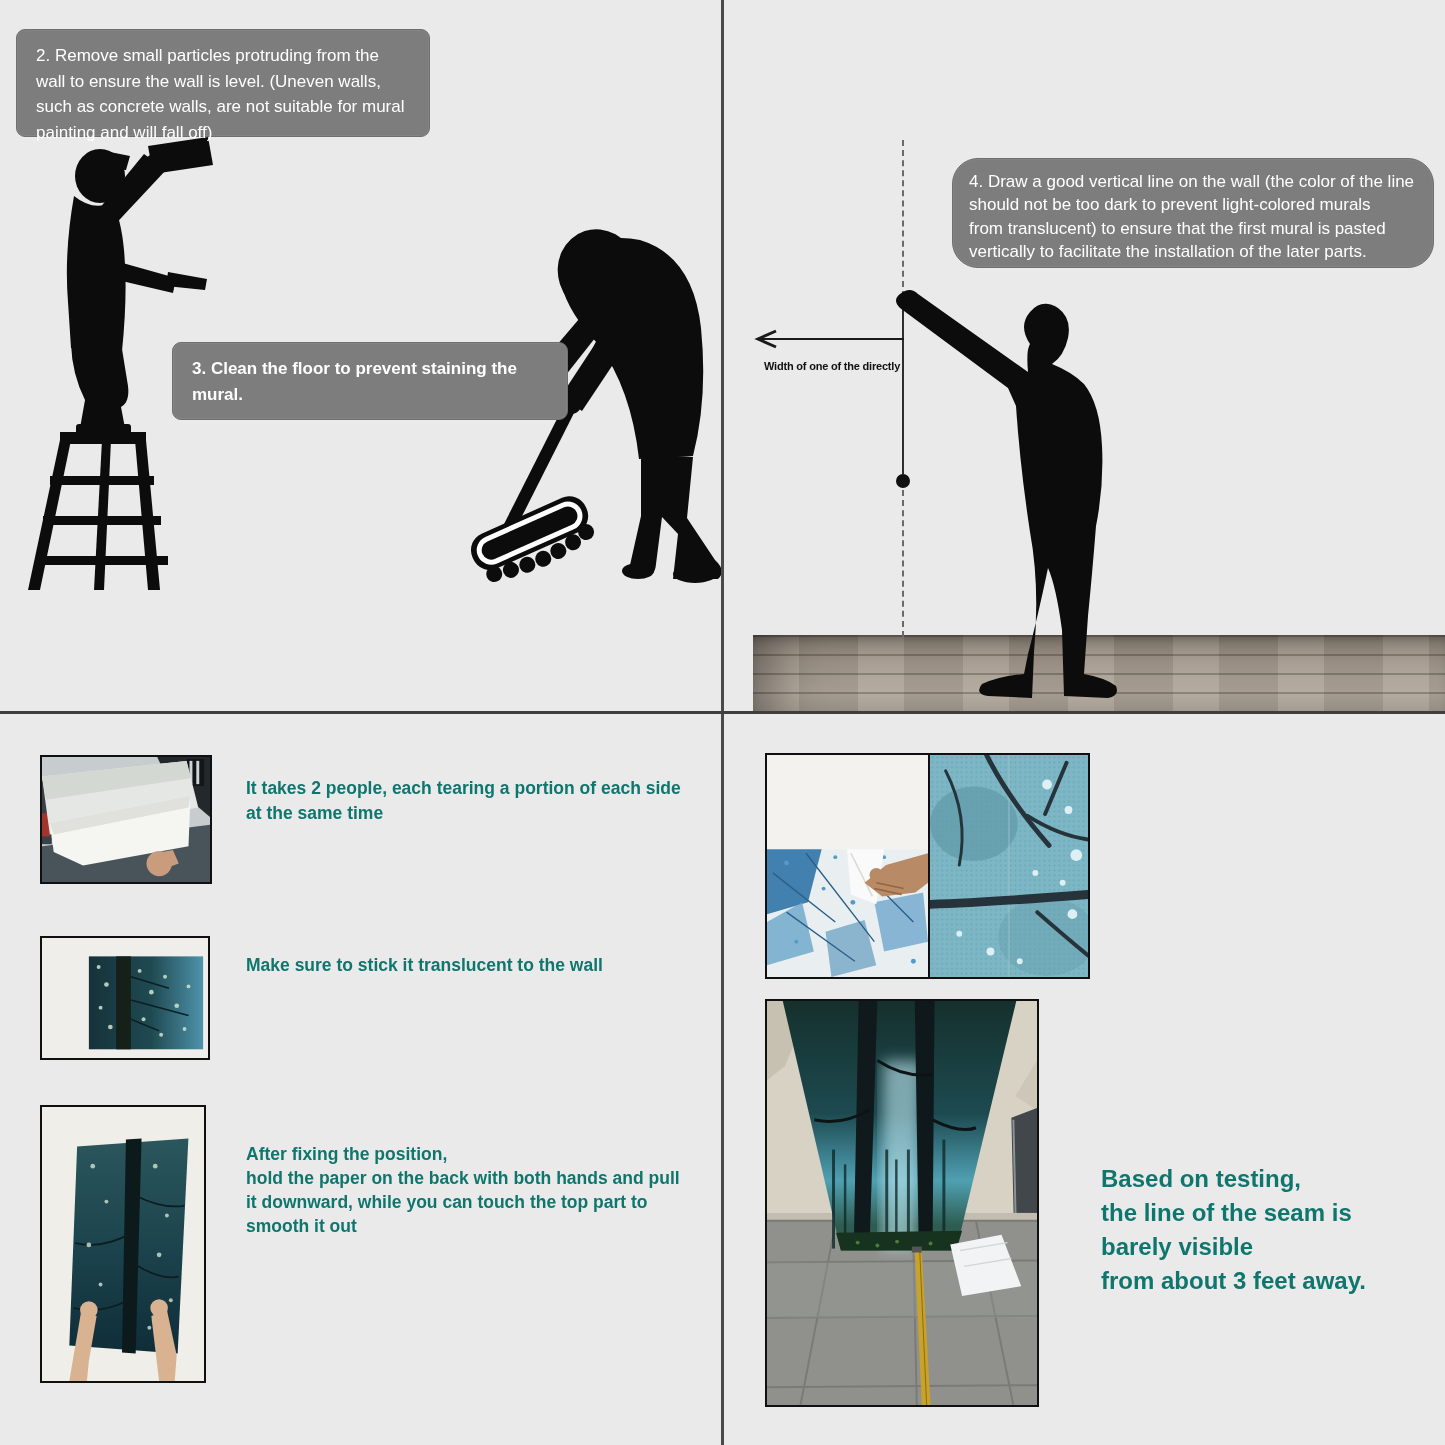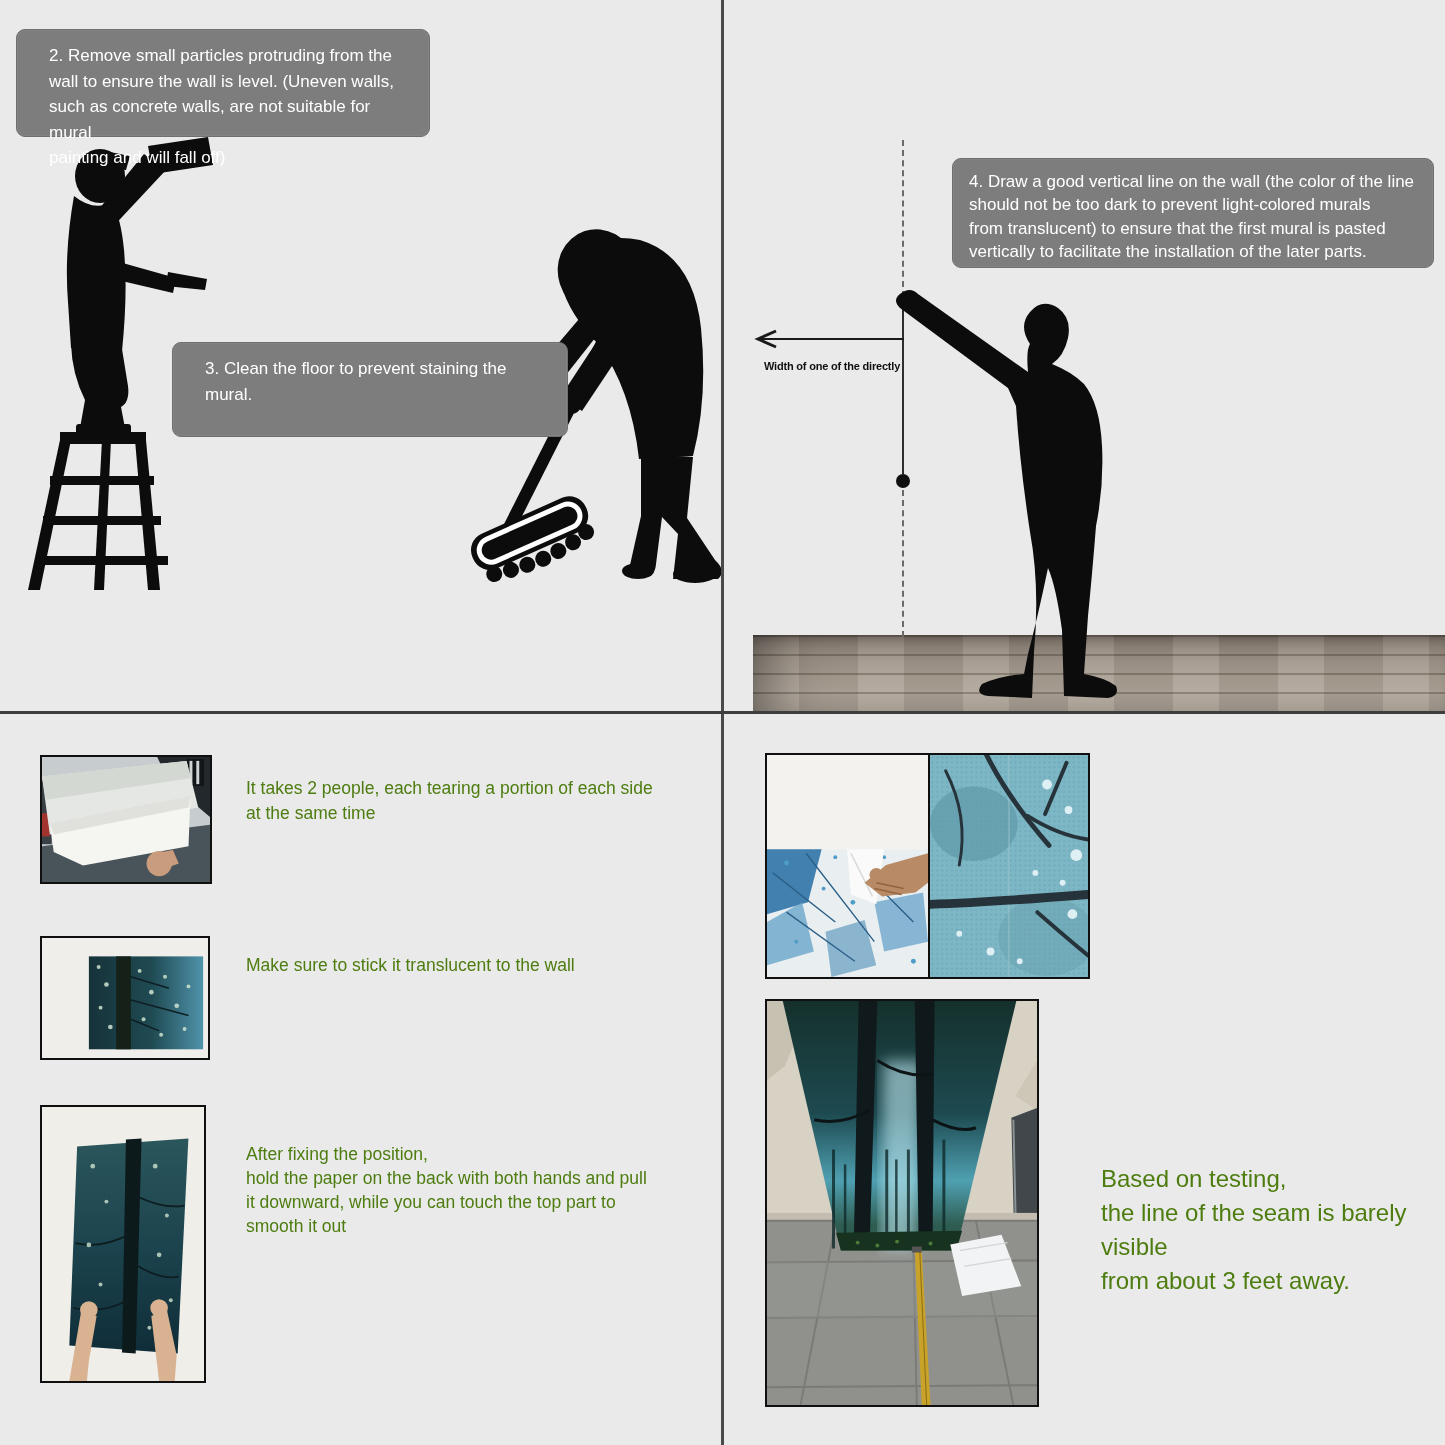--- a/index.html
+++ b/index.html
@@ -11,24 +11,24 @@
   }
   .abs{position:absolute;}
   .preline{white-space:pre-line;}
   
   .v-divider{left:721px;top:0;width:3px;height:1445px;background:#4a4a4a;z-index:40;}
   .h-divider{left:0;top:711px;width:1445px;height:3px;background:#3e3e3e;z-index:40;}
   
   .note-box{
     background:#7d7d7d;border:1px solid #6f6f6f;border-radius:9px;
     color:#ffffff;font-size:17px;line-height:1.5;
-    padding:13px 32px;box-sizing:border-box;z-index:10;
+    padding:13px 19px;box-sizing:border-box;z-index:10;
     box-shadow:0 0 0 1px rgba(255,255,255,0.06) inset;
   }
-  .body-text{font-size:17.5px;line-height:1.45;color:#4d7c0f;}
+  .body-text{font-size:17.5px;line-height:1.45;color:#0f766e;font-weight:bold;}
   
   .photo{border:2px solid #101010;box-sizing:border-box;background:#fff;z-index:5;}
   .photo svg{display:block;width:100%;height:100%;}
   
   .dash-line{width:0;border-left:2px dashed #6a6a6a;}
   .solid-line{width:2px;background:#2e2e2e;}
   .plumb-bob{width:14px;height:14px;border-radius:50%;background:#101010;}
   .arrow-label{font-size:11px;font-weight:600;letter-spacing:-0.2px;color:#111;}
   
   .wood-floor{
@@ -45,21 +45,21 @@
 
 <div id="stage">
 
   <div class="abs" style="left:0;top:0;width:722px;height:711px;">
 
     <div class="abs note-box preline" style="left:16px;top:29px;width:414px;height:108px;">2. Remove small particles protruding from the
 wall to ensure the wall is level. (Uneven walls,
 such as concrete walls, are not suitable for mural
 painting and will fall off)</div>
 
-    <div class="abs note-box preline" style="left:172px;top:342px;width:396px;height:95px;">3. Clean the floor to prevent staining the mural.</div>
+    <div class="abs note-box preline" style="left:172px;top:342px;width:396px;height:78px;font-weight:bold;">3. Clean the floor to prevent staining the mural.</div>
 
     <svg class="abs" style="left:8px;top:132px;" width="225" height="460" viewBox="0 0 225 460">
       <g class="sil">
 
         <polygon points="140,14 200,5 205,33 145,42"></polygon>
 
         <polygon points="82,88 136,22 158,38 100,100"></polygon>
         <circle cx="146" cy="30" r="8"></circle>
 
         <ellipse cx="92" cy="44" rx="25" ry="27"></ellipse>
@@ -111,21 +111,21 @@
 
         <path d="M206,236 L258,239 L252,300 L280,342 Q292,353 283,361 L238,361 L243,316 L227,299 L221,346 Q220,359 210,358 L193,356 L206,298 Z"></path>
         <ellipse cx="260" cy="356" rx="22" ry="9"></ellipse>
         <ellipse cx="203" cy="353" rx="16" ry="8"></ellipse>
       </g>
     </svg>
   </div>
 
   <div class="abs" style="left:724px;top:0;width:721px;height:711px;">
 
-    <div class="abs note-box preline" style="left:228px;top:158px;width:482px;height:110px;font-size:17px;line-height:1.38;padding:11px 16px;">4. Draw a good vertical line on the wall (the color of the line
+    <div class="abs note-box preline" style="left:228px;top:158px;width:482px;height:110px;font-size:17px;line-height:1.38;padding:11px 16px;border-radius:26px;">4. Draw a good vertical line on the wall (the color of the line
 should not be too dark to prevent light-colored murals
 from translucent) to ensure that the first mural is pasted
 vertically to facilitate the installation of the later parts.</div>
 
     <div class="abs wood-floor" style="left:29px;top:635px;width:692px;height:76px;"></div>
 
     <div class="abs dash-line" style="left:178px;top:140px;height:157px;"></div>
     <div class="abs solid-line" style="left:178px;top:297px;height:177px;"></div>
     <div class="abs plumb-bob" style="left:172px;top:474px;"></div>
     <div class="abs dash-line" style="left:178px;top:490px;height:147px;"></div>

